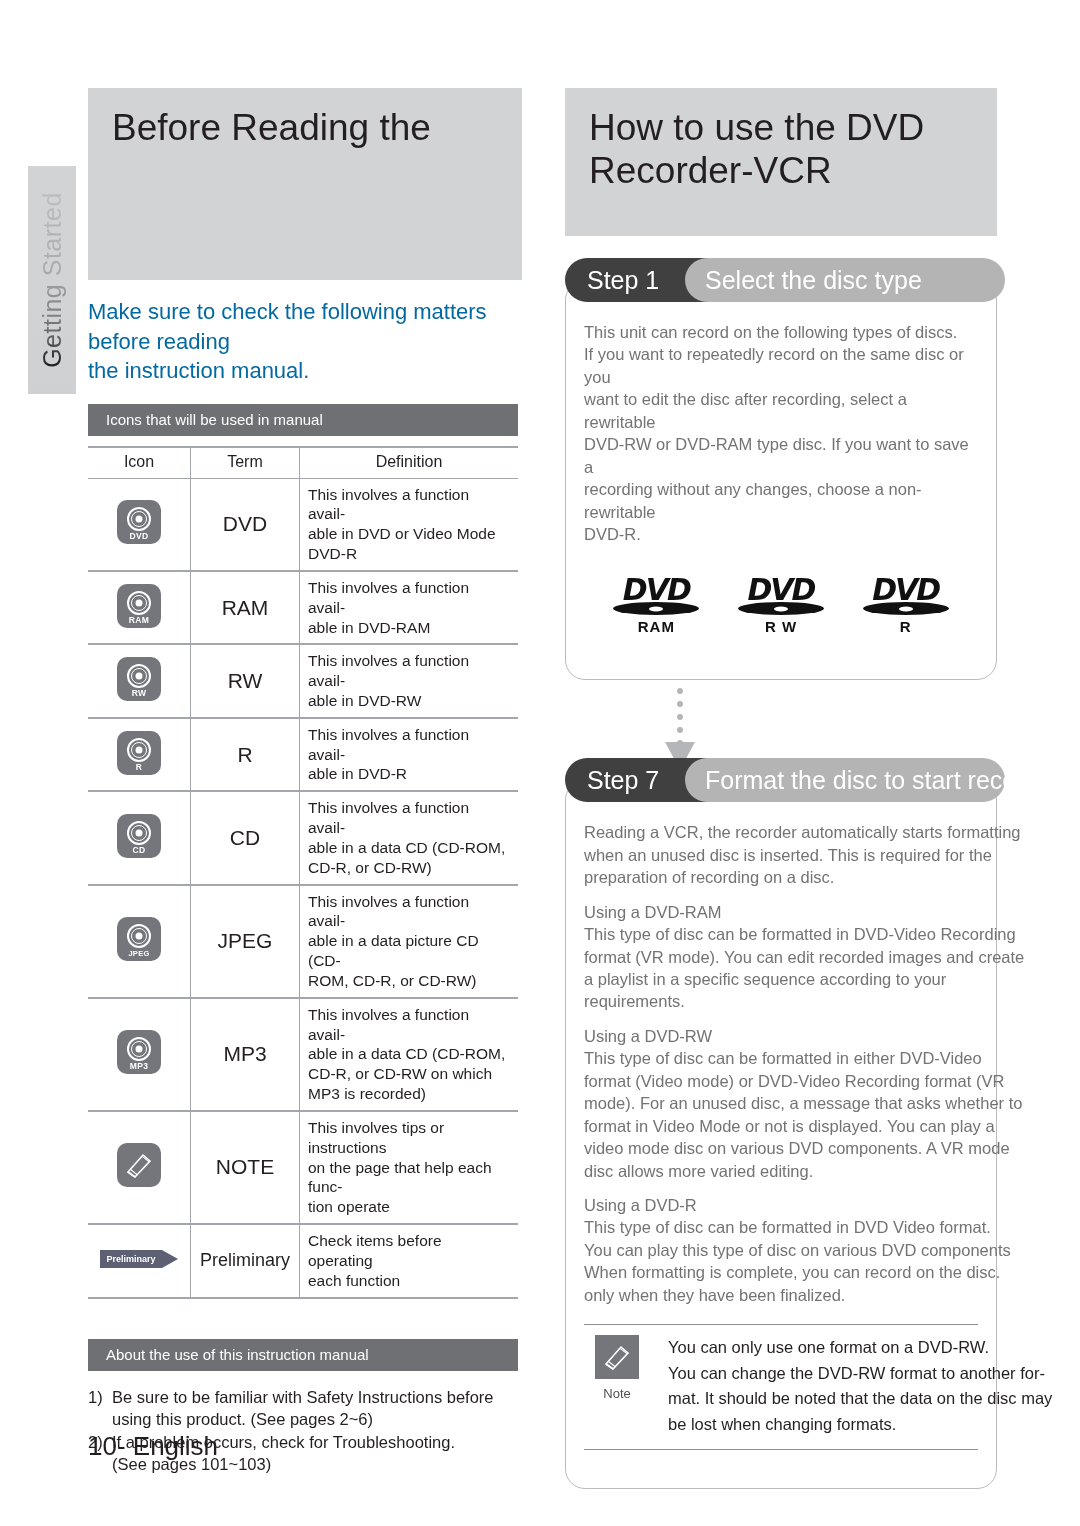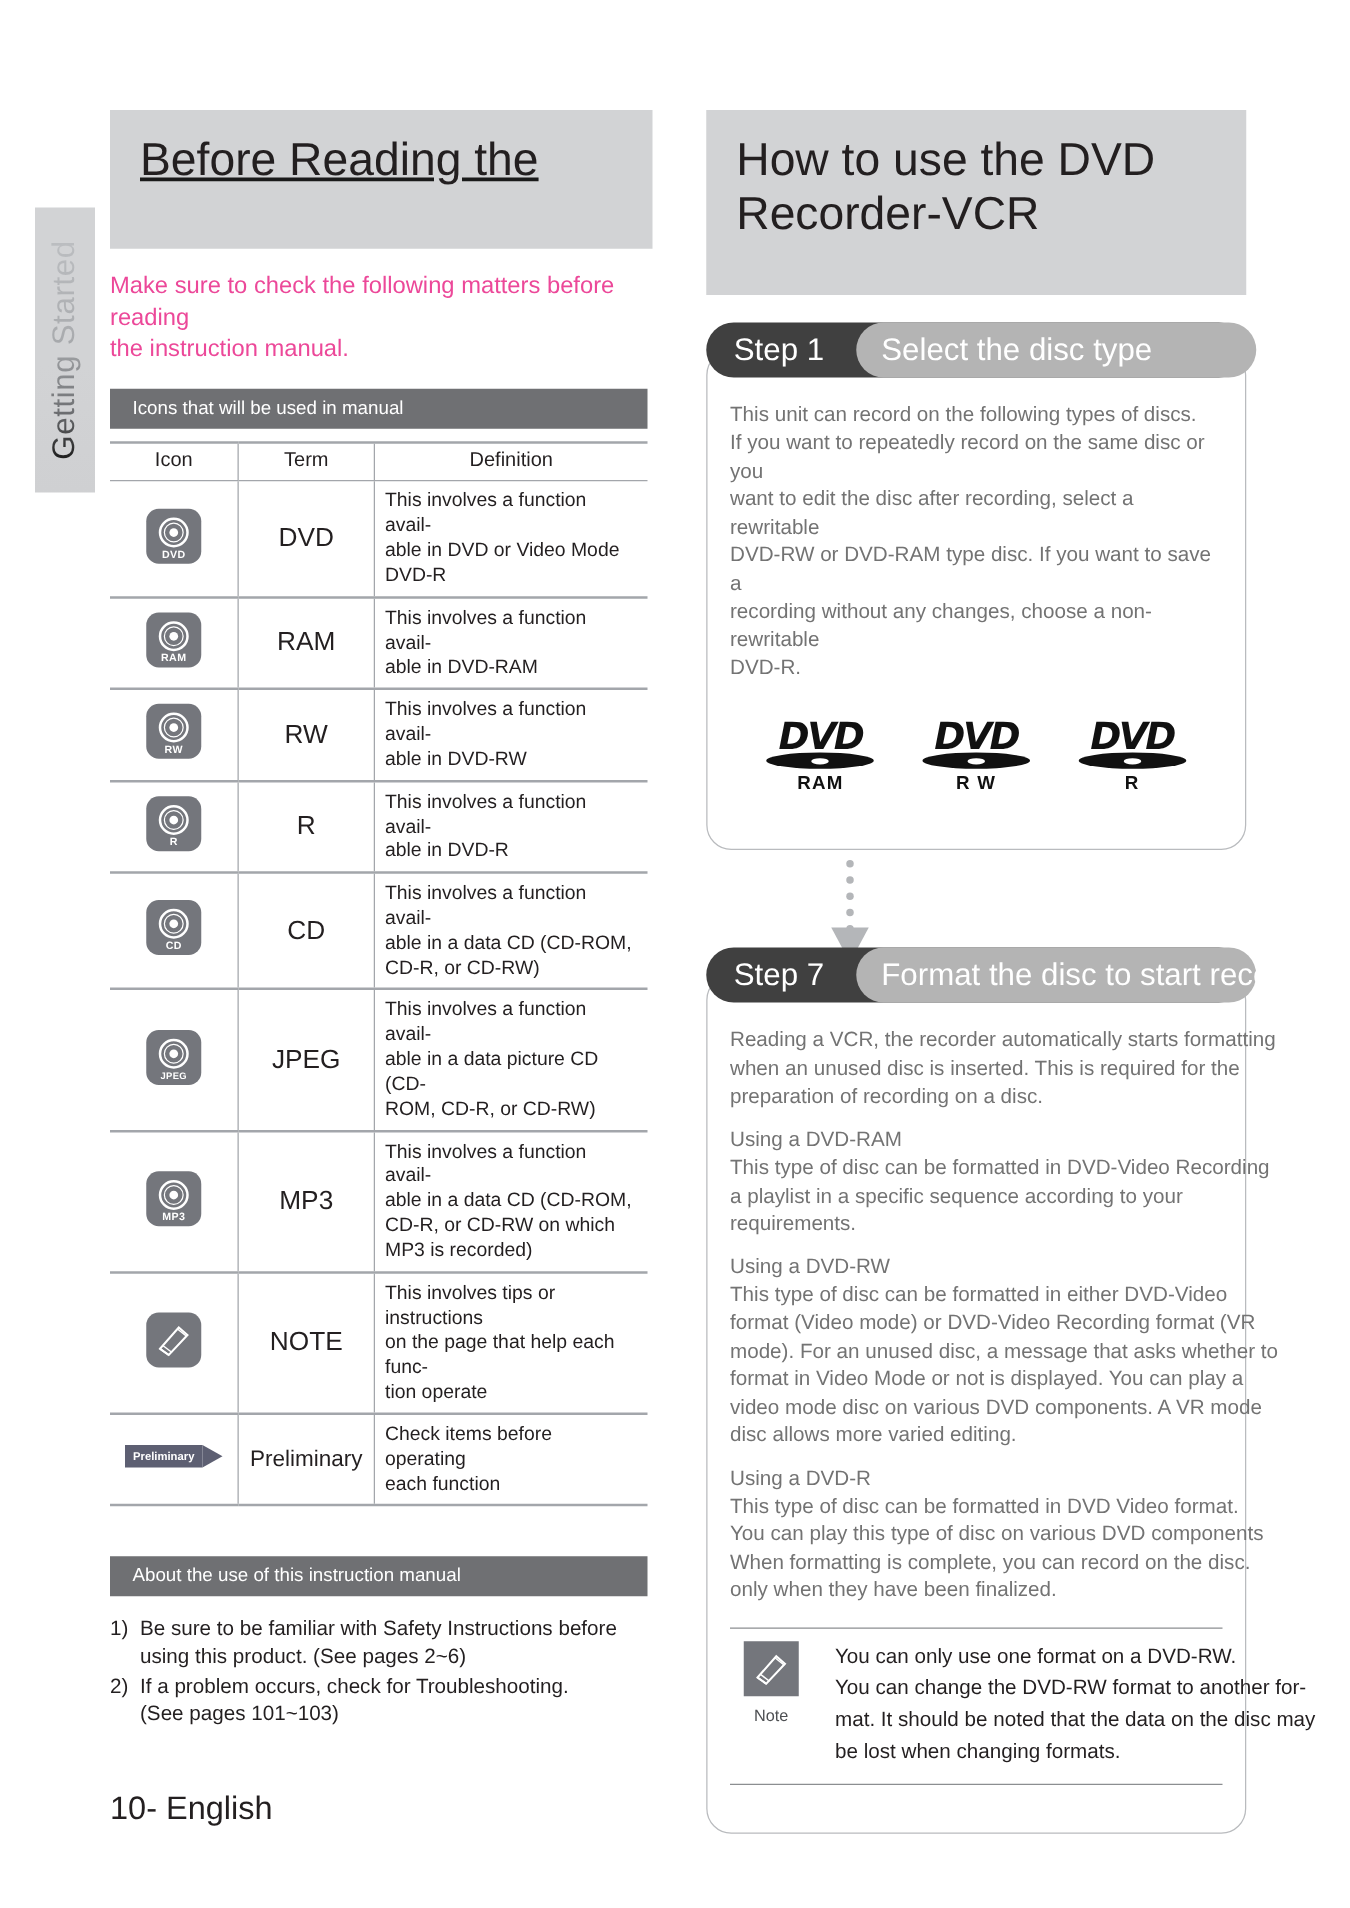--- a/index.html
+++ b/index.html
@@ -40,28 +40,28 @@
     background:#d2d3d5;
     padding:18px 24px 20px 24px;
     box-sizing:border-box;
   }
   .banner-title{
     font-size:37px;line-height:1.17;
     color:#231f20;
     font-weight:normal;
     margin:0;
   }
-  #left-banner{height:111px;text-decoration:underline;}
+  #left-banner{height:192px;}
   #right-banner{height:148px;}
 
   
   .intro{
     margin-top:17px;
-    font-size:19px;line-height:1.35;
-    color:#ec4899;
+    font-size:22px;line-height:1.35;
+    color:#0369a1;
   }
 
   
   .section-bar{
     background:#6f7073;
     color:#ffffff;
     font-size:15px;
     padding:7px 0 8px 18px;
     margin-top:18px;
     box-sizing:border-box;
@@ -532,20 +532,21 @@
     </div>
     <div class="step-box" style="padding-bottom:38px">
       <div class="step-body">
         <div class="nowrap-over">Reading a VCR, the recorder automatically starts formatting</div>
         <div class="nowrap-over">when an unused disc is inserted. This is required for the</div>
         <div class="nowrap-over">preparation of recording on a disc.</div>
 
         <div style="height:12px"></div>
         <div class="nowrap-over">Using a DVD-RAM</div>
         <div class="nowrap-over">This type of disc can be formatted in DVD-Video Recording</div>
+        <div class="nowrap-over">format (VR mode). You can edit recorded images and create</div>
         <div class="nowrap-over">a playlist in a specific sequence according to your</div>
         <div class="nowrap-over">requirements.</div>
 
         <div style="height:12px"></div>
         <div class="nowrap-over">Using a DVD-RW</div>
         <div class="nowrap-over">This type of disc can be formatted in either DVD-Video</div>
         <div class="nowrap-over">format (Video mode) or DVD-Video Recording format (VR</div>
         <div class="nowrap-over">mode). For an unused disc, a message that asks whether to</div>
         <div class="nowrap-over">format in Video Mode or not is displayed. You can play a</div>
         <div class="nowrap-over">video mode disc on various DVD components. A VR mode</div>

